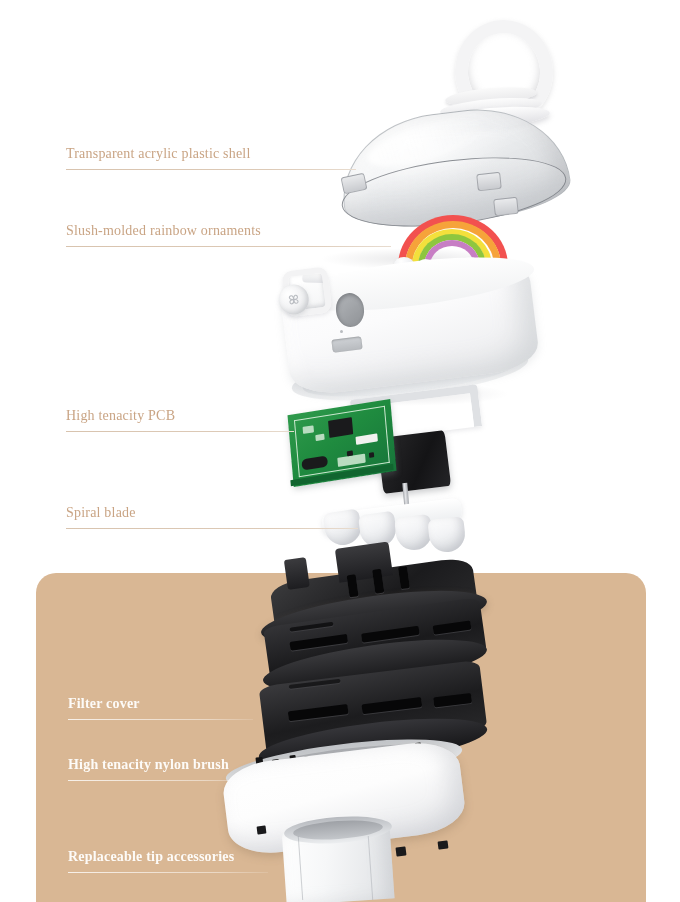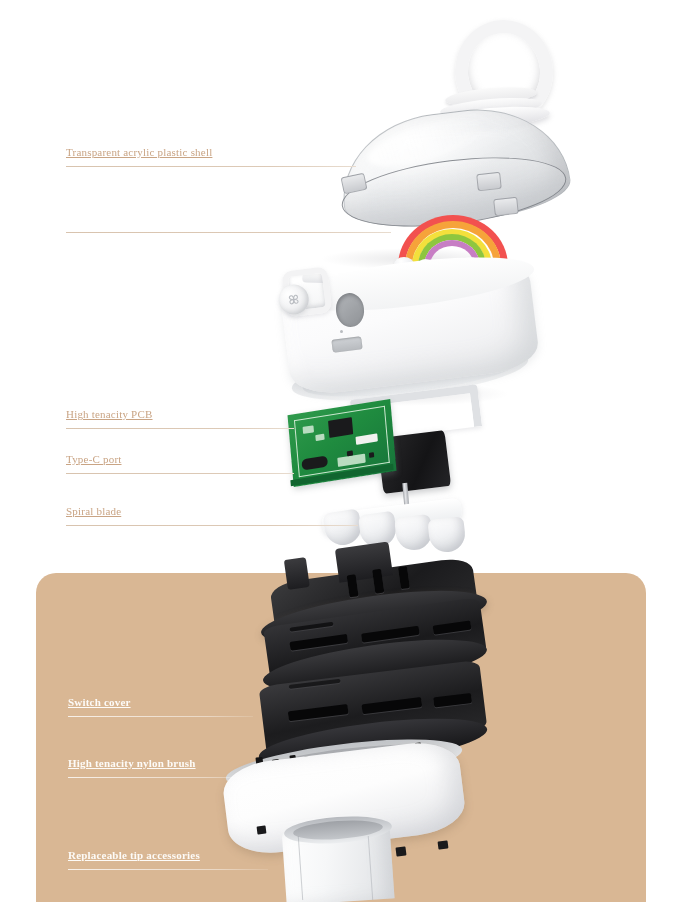--- a/index.html
+++ b/index.html
@@ -13,21 +13,21 @@
   
   .tan-panel{
     position:absolute;left:36px;top:573px;width:610px;height:329px;
     border-radius:20px 20px 0 0;
     background:#d9b794;
   }
 
   
   .label{position:absolute;white-space:nowrap;}
   .label .txt{
-    display:block;font-size:11px;letter-spacing:.2px;line-height:1;text-decoration:underline;
+    display:block;font-size:14px;letter-spacing:.2px;line-height:1;
   }
   .label .rule{display:block;height:1px;margin-top:8px;}
   .lbl-light .txt{color:#c9a484;}
   .lbl-light .rule{background:linear-gradient(to right,#d8c3ae 0%,#ddcab7 70%,#e8dccf 100%);}
   .lbl-white .txt{color:#fdfbf8;font-weight:700;}
   .lbl-white .rule{background:linear-gradient(to right,rgba(255,255,255,.80) 0%,rgba(255,255,255,.45) 75%,rgba(255,255,255,.12) 100%);}
 
   
   .ring-handle{
     position:absolute;left:455px;top:20px;width:72px;height:78px;
@@ -449,41 +449,38 @@
   <div class="tip-mouth-in"></div>
   <div class="tip-seam"></div>
   <div class="tip-seam2"></div>
 
   <div class="label lbl-light" style="left:66px;top:147px;width:290px;">
     <span class="txt">Transparent acrylic plastic shell</span>
     <span class="rule"></span>
   </div>
 
   <div class="label lbl-light" style="left:66px;top:224px;width:325px;">
+    <span class="txt">Slush-molded rainbow ornaments</span>
     <span class="rule"></span>
   </div>
 
 
   <div class="label lbl-light" style="left:66px;top:409px;width:228px;">
     <span class="txt">High tenacity PCB</span>
     <span class="rule"></span>
   </div>
 
-  <div class="label lbl-light" style="left:66px;top:454px;width:228px;">
-    <span class="txt">Type-C port</span>
-    <span class="rule"></span>
-  </div>
 
   <div class="label lbl-light" style="left:66px;top:506px;width:292px;">
     <span class="txt">Spiral blade</span>
     <span class="rule"></span>
   </div>
 
   <div class="label lbl-white" style="left:68px;top:697px;width:185px;">
-    <span class="txt">Switch cover</span>
+    <span class="txt">Filter cover</span>
     <span class="rule"></span>
   </div>
 
   <div class="label lbl-white" style="left:68px;top:758px;width:182px;">
     <span class="txt">High tenacity nylon brush</span>
     <span class="rule"></span>
   </div>
 
   <div class="label lbl-white" style="left:68px;top:850px;width:200px;">
     <span class="txt">Replaceable tip accessories</span>

